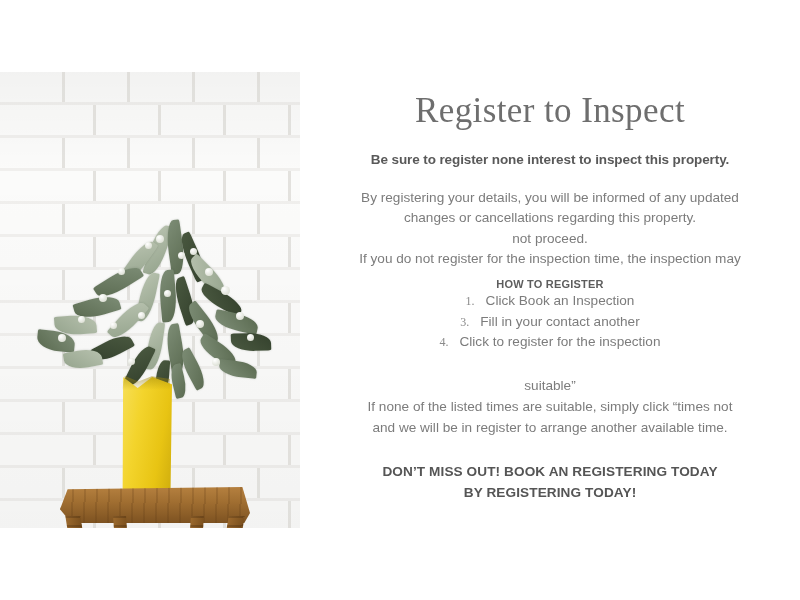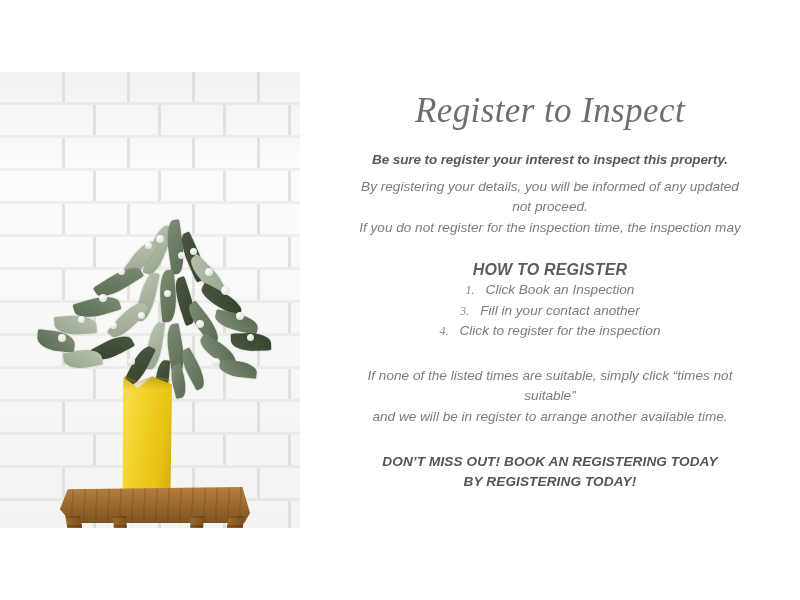--- a/index.html
+++ b/index.html
@@ -14,21 +14,20 @@
     font-family: "Liberation Sans", sans-serif;
     position: relative;
   }
 
   .poster {
     position: absolute;
     left: 0; top: 0;
     width: 800px;
     height: 600px;
     background: #ffffff;
-    font-style: italic;
   }
 
   
   .photo {
     position: absolute;
     left: 0px;
     top: 72px;
     width: 300px;
     height: 456px;
     overflow: hidden;
@@ -148,27 +147,27 @@
     font-size: 13.5px;
     font-weight: bold;
     color: #595959;
     margin-top: 21px;
     letter-spacing: -0.1px;
   }
   .para {
     font-size: 13.6px;
     color: #7c7c7c;
     line-height: 1.52;
-    margin-top: 10px;
+    margin-top: 21px;
   }
   .how-head {
-    font-size: 16px;
+    font-size: 11px;
     font-weight: bold;
     color: #5d5d5d;
-    margin-top: 23px;
+    margin-top: 8px;
     letter-spacing: .2px;
   }
   .steps {
     list-style: none;
     margin: 1px 0 0 0;
     padding: 0;
     font-size: 13.6px;
     color: #7c7c7c;
     line-height: 1.5;
   }
@@ -255,45 +254,46 @@
     <div class="leg" style="left:116px;top:444px;width:13px;height:84px;transform:skewX(4deg);"></div>
     <div class="leg" style="left:188px;top:444px;width:13px;height:84px;transform:skewX(-4deg);"></div>
     <div class="leg" style="left:222px;top:444px;width:16px;height:84px;transform:skewX(-9deg);"></div>
 
   </div>
 
   <div class="panel">
 
     <h1 class="title">Register to Inspect</h1>
 
-    <div class="subtitle">Be sure to register your interest to inspect this property.</div>
+    <div class="subtitle">Be sure to register none interest to inspect this property.</div>
 
     <div class="para">
       <div>By registering your details, you will be informed of any updated</div>
+      <div>changes or cancellations regarding this property.</div>
       <div>not proceed.</div>
       <div>If you do not register for the inspection time, the inspection may</div>
     </div>
 
     <div class="how-head">HOW TO REGISTER</div>
 
     <ol class="steps">
       <li>
         <span class="num">1.</span><span>Click Book an Inspection</span>
       </li>
       <li>
         <span class="num">3.</span><span>Fill in your contact another</span>
       </li>
       <li>
         <span class="num">4.</span><span>Click to register for the inspection</span>
       </li>
     </ol>
 
     <div class="para para-suit">
+      <div>suitable”</div>
       <div>If none of the listed times are suitable, simply click “times not</div>
-      <div>suitable”</div>
       <div>and we will be in register to arrange another available time.</div>
     </div>
 
     <div class="cta">
       <div>DON’T MISS OUT! BOOK AN REGISTERING TODAY</div>
       <div>BY REGISTERING TODAY!</div>
     </div>
 
   </div>
 </div>

